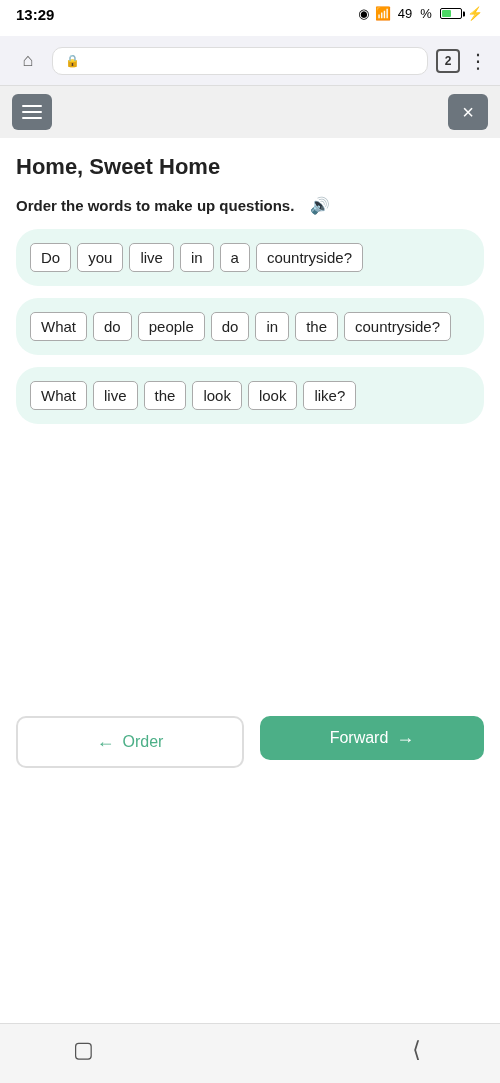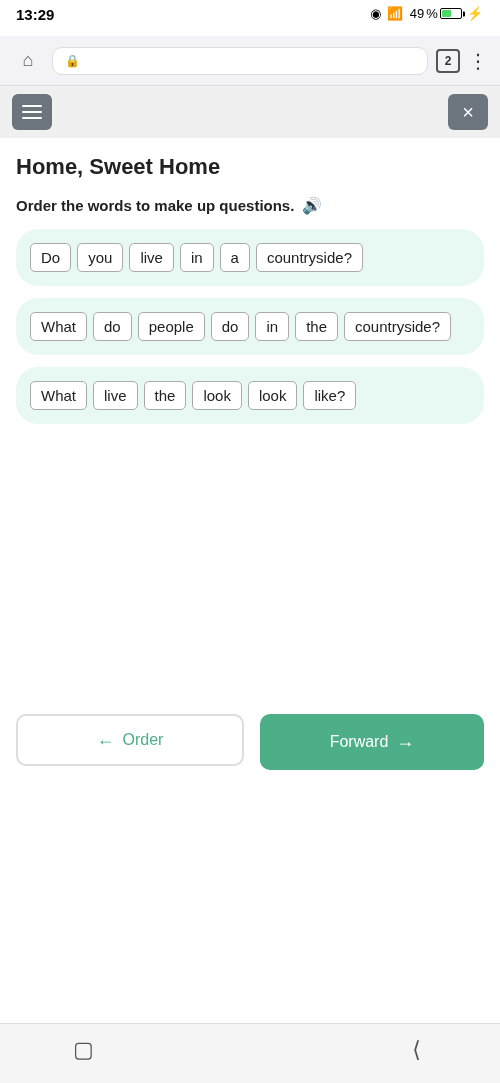--- a/index.html
+++ b/index.html
@@ -30,21 +30,21 @@
     .status-icons {
       display: flex;
       align-items: center;
       gap: 6px;
       font-size: 13px;
       color: #000;
     }
     .battery-block {
       display: flex;
       align-items: center;
-      gap: 2px;
+      gap: 8px;
     }
     .battery-box {
       width: 22px;
       height: 11px;
       border: 1.5px solid #000;
       border-radius: 2px;
       position: relative;
       display: flex;
       align-items: center;
       padding: 1px;
@@ -176,21 +176,21 @@
 
     
     .main-content {
       padding: 8px 16px 16px 16px;
       flex: 1;
     }
 
     .instruction-row {
       display: flex;
       align-items: center;
-      gap: 8px;
+      gap: 16px;
       margin-bottom: 14px;
     }
     .instruction-text {
       font-size: 15px;
       font-weight: 700;
       color: #222;
     }
     .sound-icon {
       font-size: 16px;
       color: #333;
@@ -237,21 +237,21 @@
       align-items: center;
       justify-content: center;
       gap: 8px;
       font-size: 16px;
       color: #4caf87;
       font-weight: 500;
       cursor: pointer;
     }
     .forward-btn {
       flex: 1;
-      height: 56px;
+      height: 44px;
       background: #4caf87;
       border: none;
       border-radius: 10px;
       display: flex;
       align-items: center;
       justify-content: center;
       gap: 8px;
       font-size: 16px;
       color: #fff;
       font-weight: 500;

